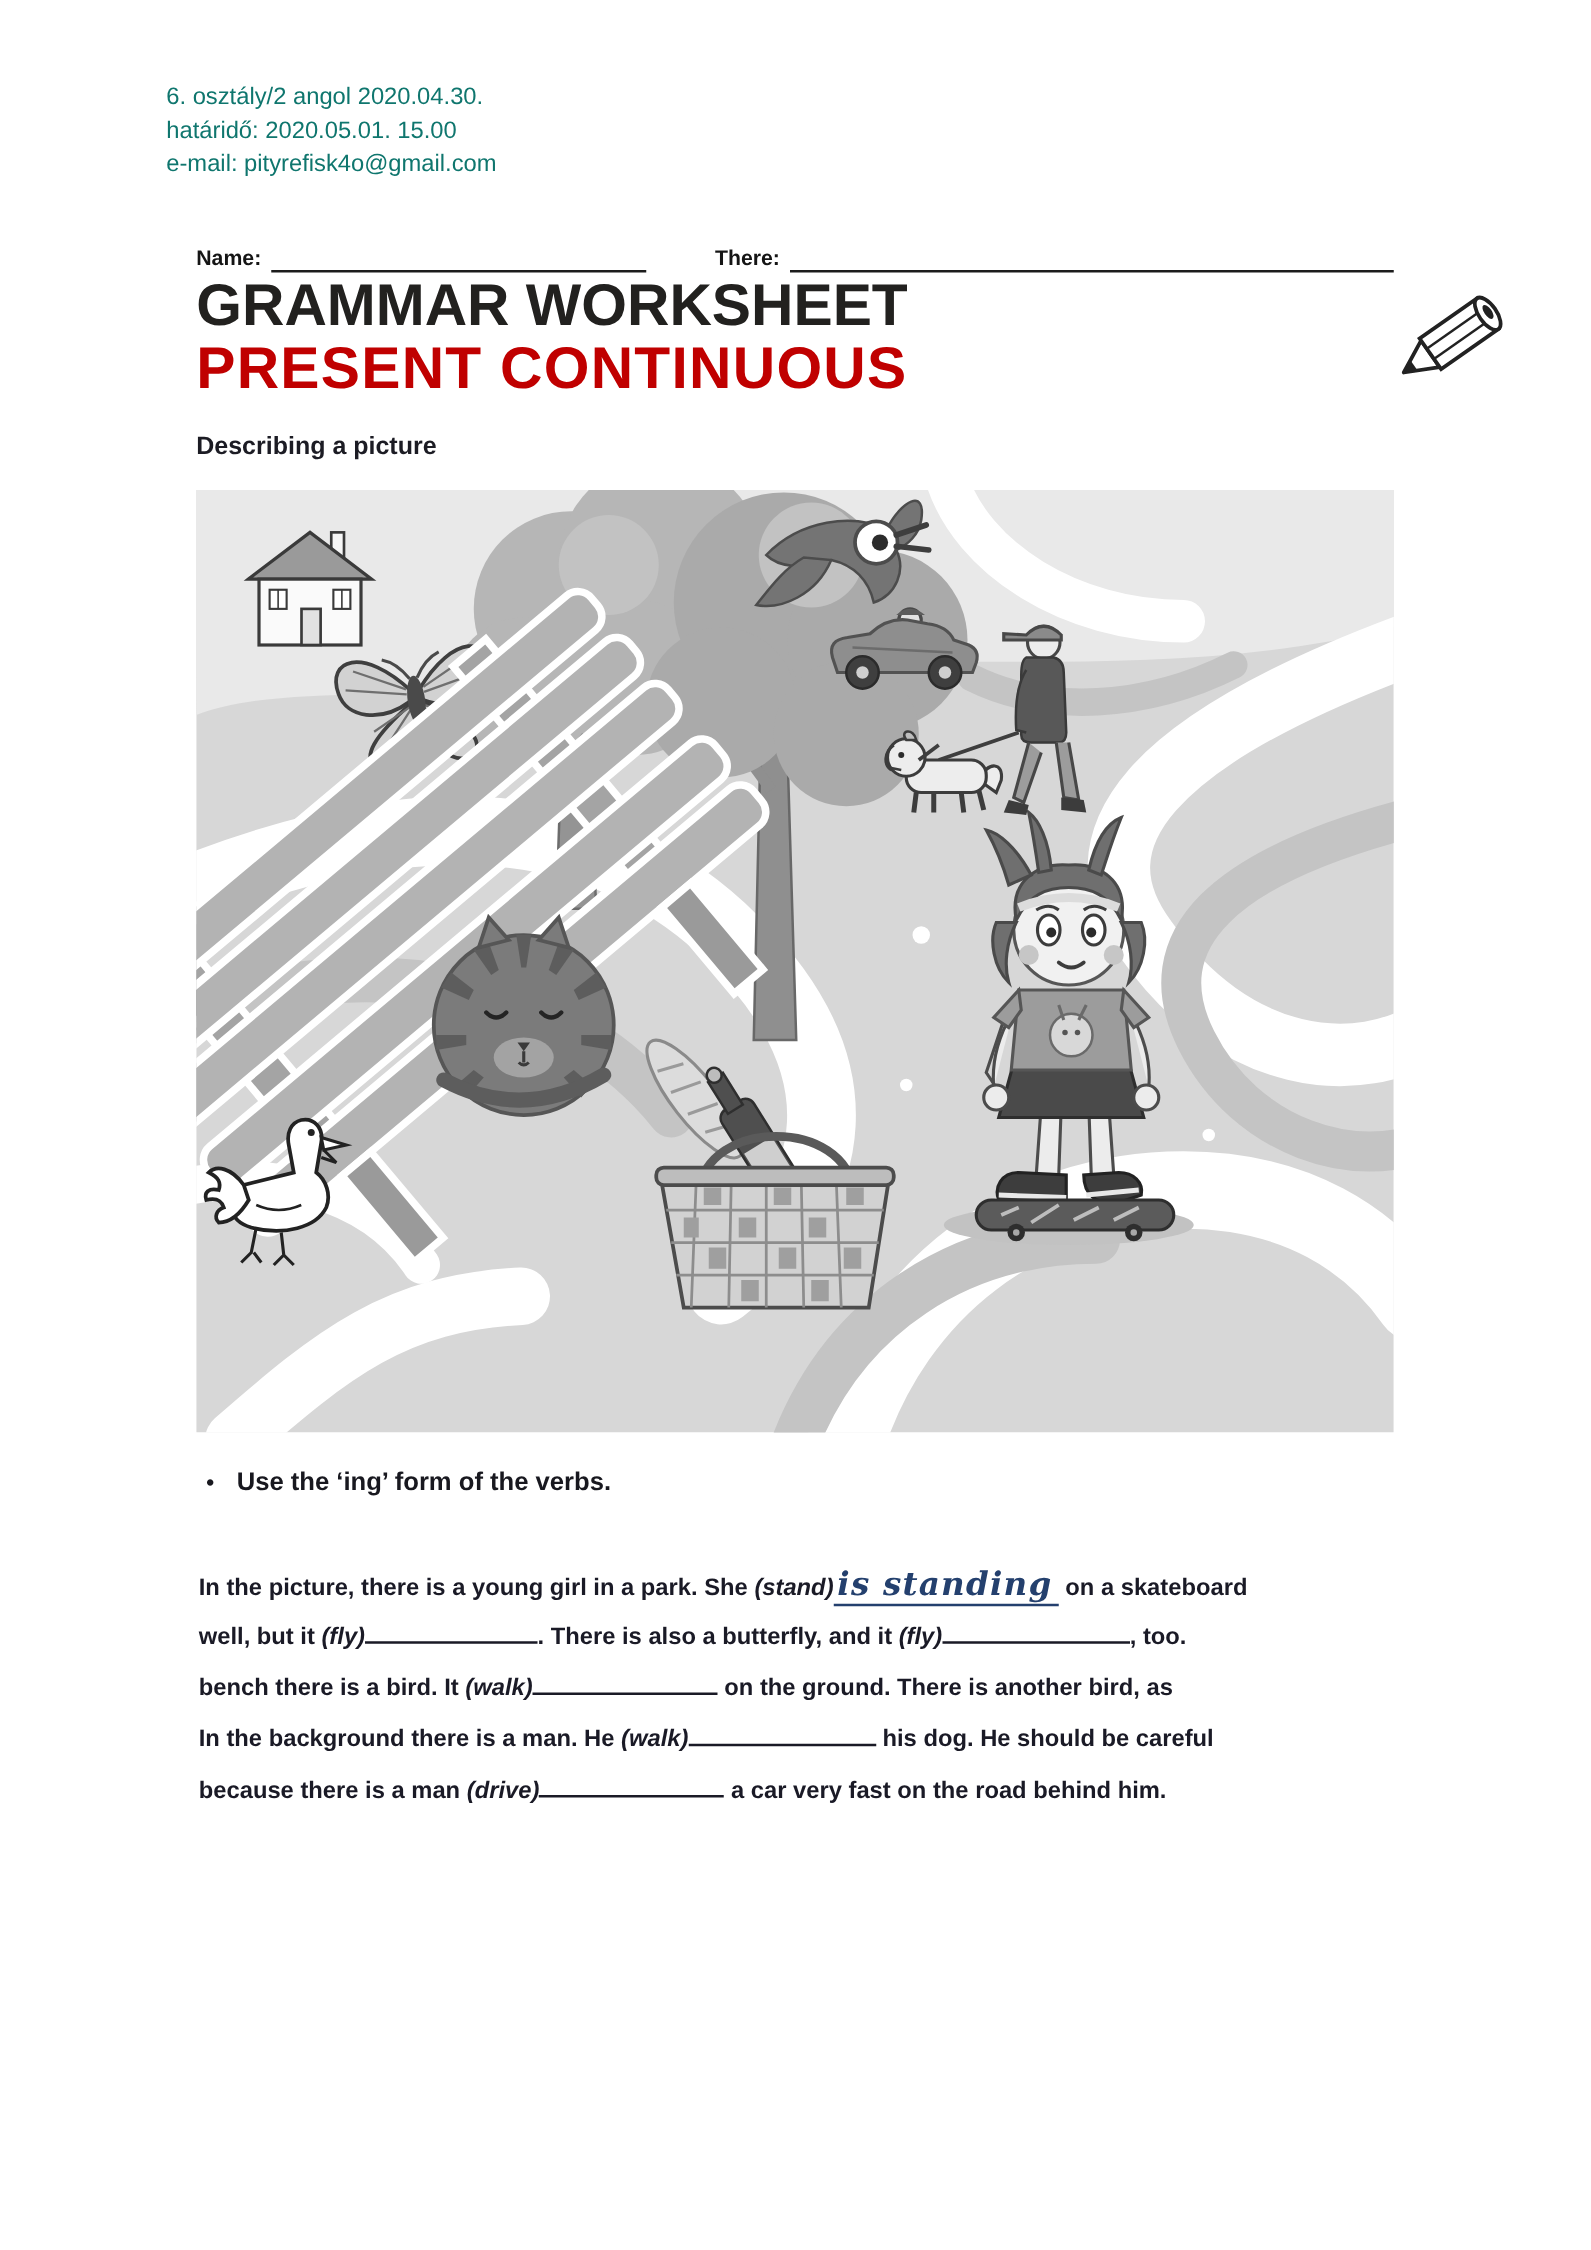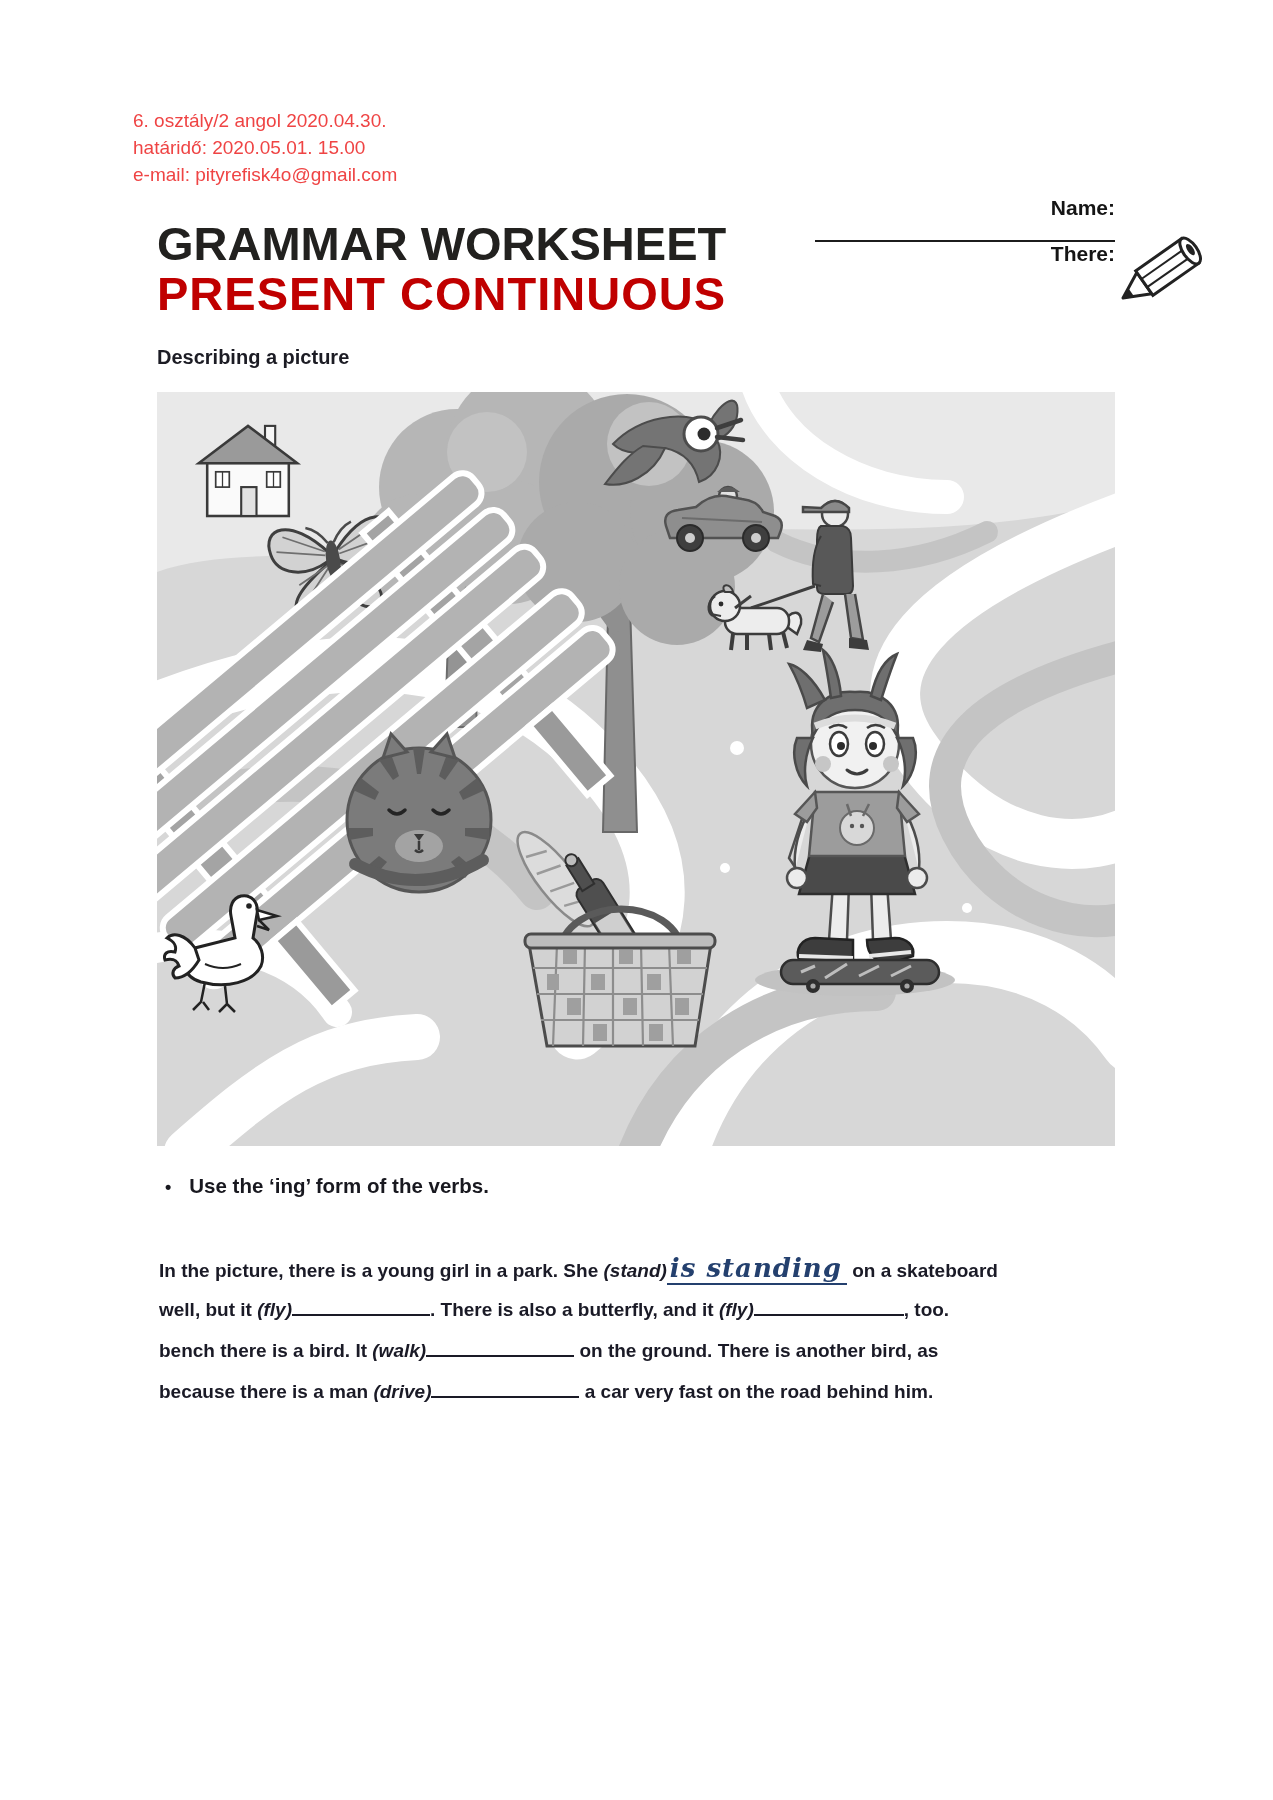--- a/index.html
+++ b/index.html
@@ -1,26 +1,26 @@
 <!DOCTYPE html>
 <html><head>
 <meta charset="utf-8">
 <style>
   html,body{margin:0;padding:0;background:#ffffff;}
   .page{position:relative;width:1273px;height:1800px;background:#ffffff;overflow:hidden;
         font-family:"Liberation Sans",sans-serif;color:#1b1b1b;}
 
   
-  .doc-header{position:absolute;left:133px;top:64px;font-size:19px;line-height:27px;color:#ef4444;margin-top:43px;}
+  .doc-header{position:absolute;left:133px;top:64px;font-size:19px;line-height:27px;color:#0f766e;}
 
   
   .sheet{position:absolute;left:157px;top:0;width:958px;}
 
-  .name-row{position:absolute;top:196px;left:0;width:958px;display:flex;align-items:flex-end;
-            font-size:21px;font-weight:bold;color:#151515;flex-direction:column;}
+  .name-row{position:absolute;top:196px;left:0;width:958px;display:flex;align-items:center;
+            font-size:17px;font-weight:bold;color:#151515;}
   .field-line{display:inline-block;border-bottom:2.5px solid #1c1c1c;height:20px;}
   .nl1{width:300px;margin-left:8px;}
   .gap{width:55px;}
   .nl2{flex:1;margin-left:8px;}
 
   .title-main{position:absolute;top:216px;left:0;font-size:47px;font-weight:800;letter-spacing:0px;
               color:#22211f;white-space:nowrap;}
   .title-red{position:absolute;top:266px;left:0;font-size:47px;font-weight:800;letter-spacing:1px;
              white-space:nowrap;}
   .subheading{position:absolute;top:346px;left:0;font-size:20px;font-weight:bold;color:#1c1c24;}
@@ -341,17 +341,18 @@
 
     <div class="bullet-row">
       <span class="bullet-dot">•</span>
       <span>Use the ‘ing’ form of the verbs.</span>
     </div>
 
     <div class="exercise">
         <div class="ex-line"><span class="t">In the picture, there is a young girl in a park.  She </span><span class="cue">(stand)</span><span class="ans">is standing</span><span class="t"> on a skateboard</span></div>
         <div class="ex-line"><span class="t">well, but it </span><span class="cue">(fly)</span><span class="blank" style="width: 138px;"></span><span class="t">.  There is also a butterfly, and it </span><span class="cue">(fly)</span><span class="blank" style="width: 150px;"></span><span class="t">, too.</span></div>
         <div class="ex-line"><span class="t">bench there is a bird.  It </span><span class="cue">(walk)</span><span class="blank" style="width: 148px;"></span><span class="t"> on the ground.  There is another bird, as</span></div>
+        <div class="ex-line"><span class="t">In the background there is a man.  He </span><span class="cue">(walk)</span><span class="blank" style="width: 150px;"></span><span class="t"> his dog.  He should be careful</span></div>
         <div class="ex-line"><span class="t">because there is a man </span><span class="cue">(drive)</span><span class="blank" style="width: 148px;"></span><span class="t"> a car very fast on the road behind him.</span></div>
       </div>
 
   </div>
 </div>
 
 </body></html>

